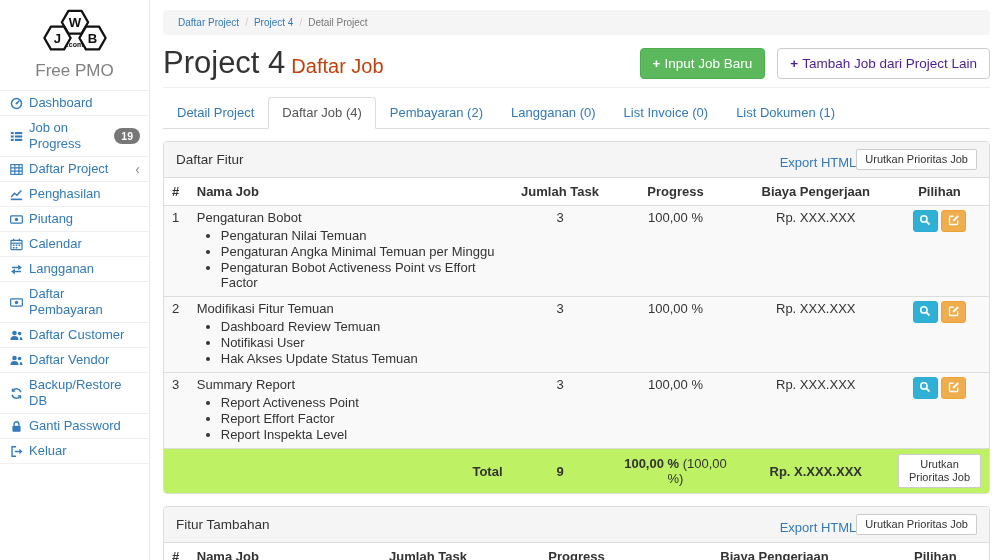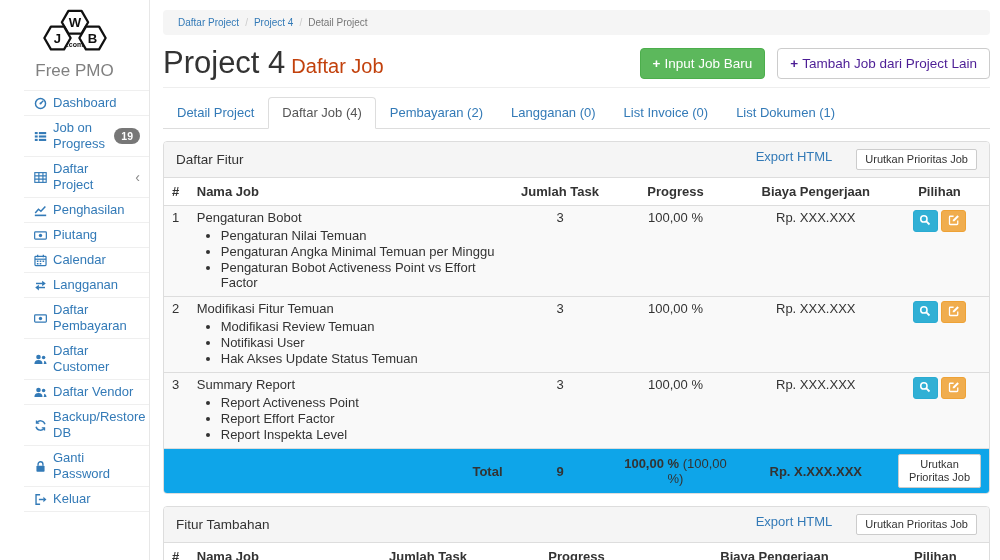--- a/index.html
+++ b/index.html
@@ -4,21 +4,21 @@
 <style>
   * { box-sizing: border-box; margin: 0; padding: 0; }
   html,body { width:1000px; height:560px; overflow:hidden; background:#fff;
     font-family:"Liberation Sans", sans-serif; color:#333; }
 
   
   .sidebar { position:absolute; left:0; top:0; width:150px; height:560px;
     background:#fff; border-right:1px solid #e7e7e7; }
   .brand-block { text-align:center; padding-top:8px; }
   .brand-name { font-size:17px; color:#808080; margin:3px 0 9px; }
-  .side-menu { list-style:none;margin-left:24px; }
+  .side-menu { list-style:none; }
   .side-item { display:flex; align-items:center; gap:6px; padding:4px 9px;
     font-size:13px; color:#337ab7; border-top:1px solid #efefef; cursor:pointer; line-height:16px; }
   .side-menu .side-item:last-child { border-bottom:1px solid #efefef; }
   .side-item .icon { display:inline-flex; width:14px; justify-content:center; color:#337ab7; flex:0 0 14px; }
   .side-badge { margin-left:auto; background:#777; color:#fff; font-size:10.5px; font-weight:bold;
     border-radius:9px; padding:2px 7px; line-height:12px; }
   .side-chevron { margin-left:auto; color:#888; font-size:14px; line-height:12px; }
 
   
   .main { position:absolute; left:151px; top:0; width:849px; height:560px; padding:10px 10px 0 12px; }
@@ -43,21 +43,21 @@
   .tabs { display:flex; list-style:none; border-bottom:1px solid #ddd; }
   .tab { margin-bottom:-1px; }
   .tab a { display:block; padding:7px 13px; font-size:13px; color:#337ab7; text-decoration:none;
     cursor:pointer; border:1px solid transparent; border-radius:4px 4px 0 0; line-height:16px; }
   .tab.active a { background:#fff; border-color:#ddd #ddd #fff; color:#555; }
 
   
   .panel { border:1px solid #ddd; border-radius:4px; margin-top:12px; overflow:hidden; background:#fff; }
   .panel-heading { display:flex; align-items:center; justify-content:space-between;
     background:#f5f5f5; border-bottom:1px solid #ddd; padding:7px 12px; font-size:13.5px; color:#333; }
-  .head-right { display:flex; align-items:flex-start; gap:24px; }
+  .head-right { display:flex; align-items:flex-end; gap:0; }
   .export-link { color:#337ab7; font-size:13px; text-decoration:none; cursor:pointer; }
   .btn-xs { background:#fff; border:1px solid #ccc; border-radius:2px; color:#333;
     font-size:11px; padding:3px 8px; cursor:pointer; line-height:13px; }
 
   table { width:100%; border-collapse:collapse; font-size:13px; color:#333; table-layout:fixed; }
   thead th { padding:6px 8px; font-weight:bold; text-align:center; background:#fff; border-bottom:1px solid #ddd; }
   thead th:nth-child(1), thead th:nth-child(2) { text-align:left; }
   tbody td { padding:4px 8px 6px; background:#f9f9f9; border-top:1px solid #ddd; vertical-align:top; }
   tbody tr:first-child td { border-top:none; }
   td.c-center { text-align:center; }
@@ -67,21 +67,21 @@
   .t2 th:nth-child(4){width:22%} .t2 th:nth-child(5){width:26%} .t2 th:nth-child(6){width:13%}
   .subtasks { margin:2px 0 0 24px; }
   .subtasks li { line-height:15px; margin-top:1px; }
   .job-name { line-height:16px; }
 
   .btn-ico { width:25px; height:22px; border-radius:3px; display:inline-flex; align-items:center;
     justify-content:center; cursor:pointer; vertical-align:top; }
   .btn-info { background:#31b0d5; border:1px solid #2aabd2; }
   .btn-warning { background:#f0ad4e; border:1px solid #eea236; }
 
-  tr.total-row td { background:#0ea5e9; border-top:1px solid #ddd; padding:5px 8px; }
+  tr.total-row td { background:#bef264; border-top:1px solid #ddd; padding:5px 8px; }
   .total-label { text-align:right; font-weight:bold; }
   .bold { font-weight:bold; }
   .c-right { text-align:right; }
 </style>
 </head>
 <body>
 
 <div class="sidebar">
   <div class="brand-block">
     <svg width="84" height="46" viewBox="0 0 96 52">
@@ -333,21 +333,21 @@
                   </svg></span>
               </button>
     </td>
   </tr>
 
   <tr>
     <td class="c-no">2</td>
     <td>
       <div class="job-name">Modifikasi Fitur Temuan</div>
       <ul class="subtasks">
-                <li>Modifikasi Review Temuan</li>
+                <li>Dashboard Review Temuan</li>
                 <li>Notifikasi User</li>
                 <li>Hak Akses Update Status Temuan</li>
               </ul>
     </td>
     <td class="c-center">3</td>
     <td class="c-center">100,00 %</td>
     <td class="c-center">Rp. XXX.XXX</td>
     <td class="c-center">
       <button class="btn-ico btn-info">
                 <span class="icon"><svg viewBox="0 0 16 16" width="12" height="12">

